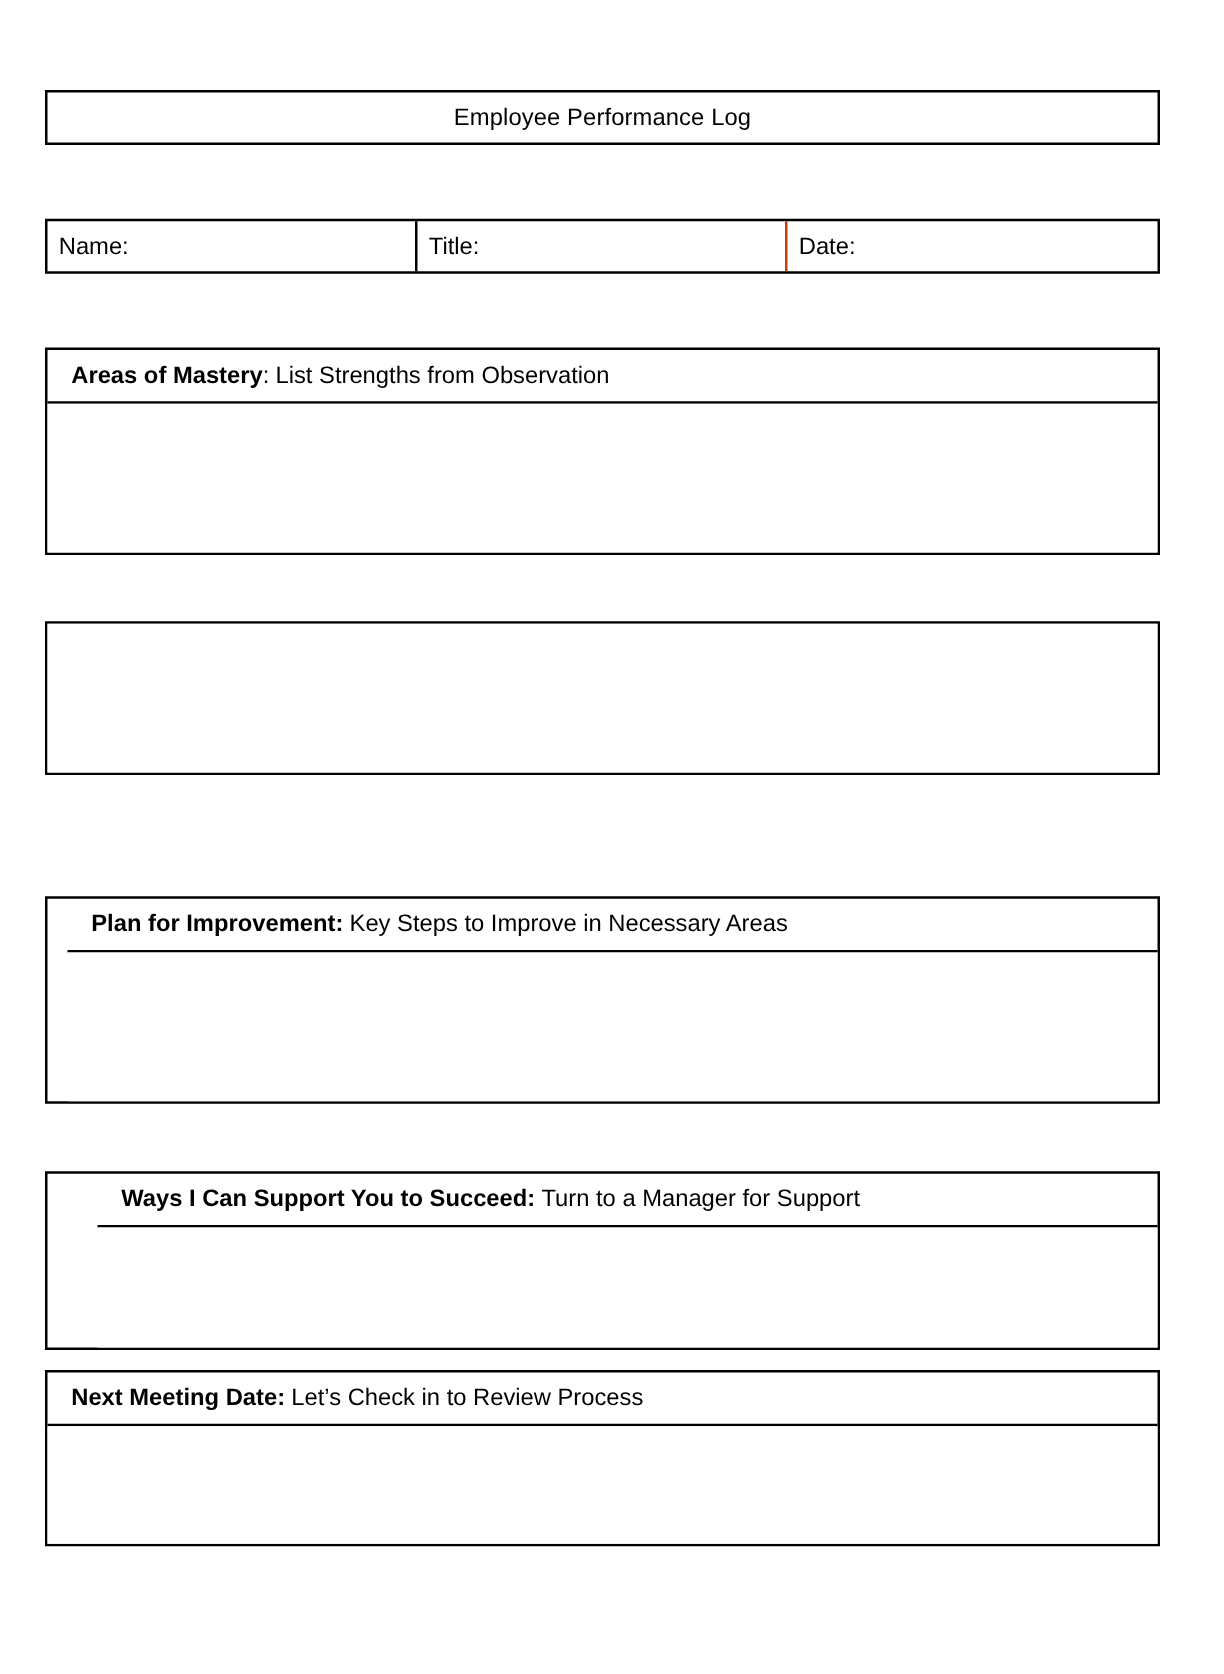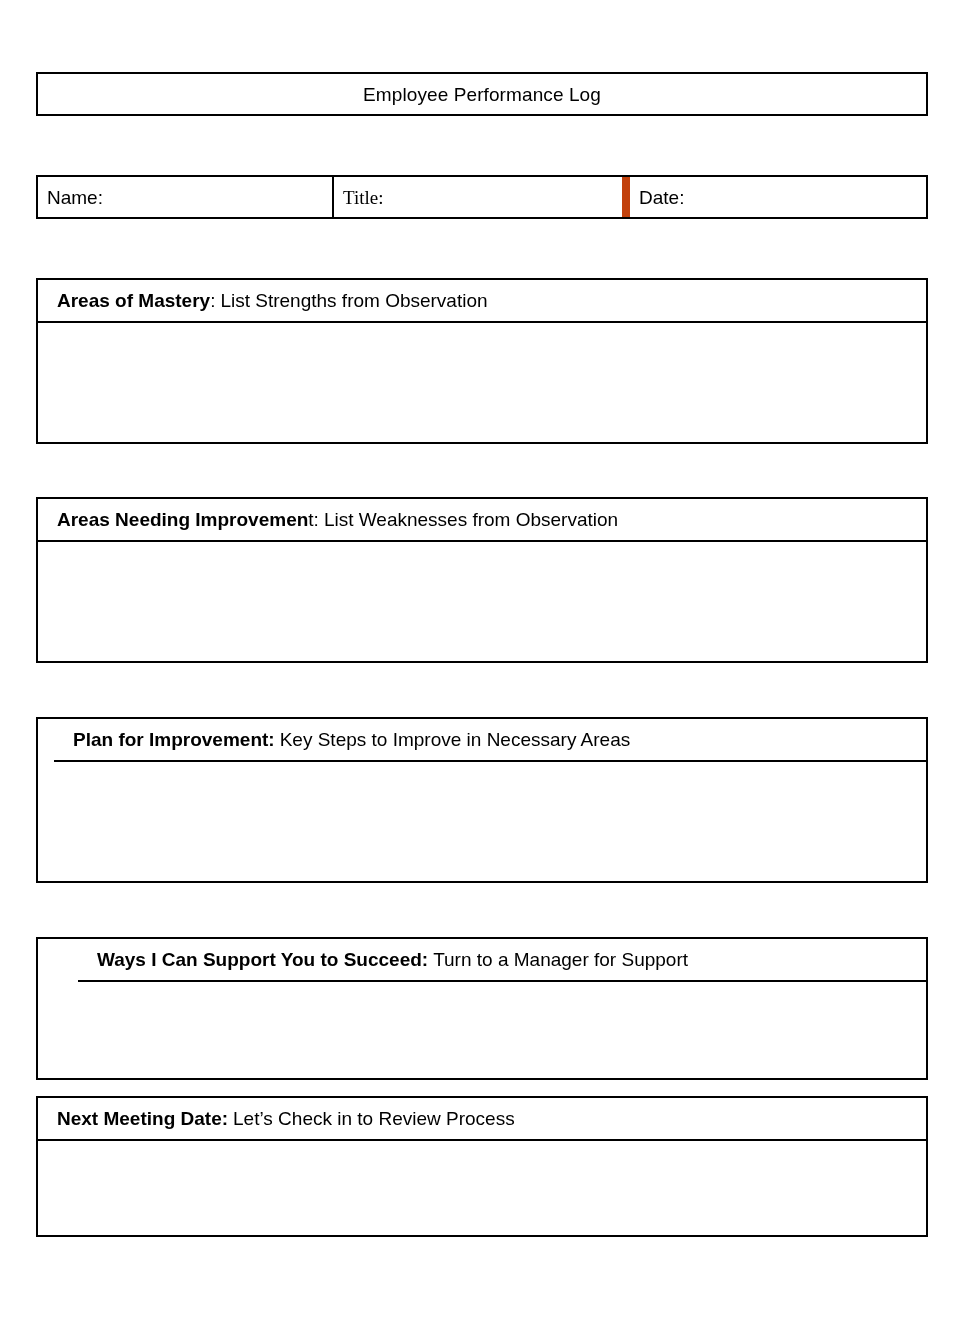--- a/index.html
+++ b/index.html
@@ -67,21 +67,21 @@
     box-sizing: border-box;
     padding-left: 9px;
     height: 100%;
   }
   .id-cell-label {
     font-size: 19px;
     font-weight: normal;
     line-height: 1;
   }
   .id-cell.c1 { width: 296px; border-right: 2px solid #000000; }
-  .id-cell.c2 { width: 296px; border-right: 8px solid #c2410c; font-family: Liberation Serif, serif; }
+  .id-cell.c2 { width: 296px; border-right: 2px solid #c2410c; }
   .id-cell.c3 { flex: 1 1 auto; }
 
   
   .section {
     position: absolute;
     left: 0;
     width: 892px;
     border: 2px solid #000000;
     box-sizing: border-box;
     background: #ffffff;
@@ -159,25 +159,20 @@
     <div class="section" id="section-mastery">
       <div class="section-header">
         <span class="hdr-strong">Areas of Mastery</span>
         <span class="hdr-plain">:</span>
         <span class="hdr-italic">List Strengths from Observation</span>
       </div>
       <div class="section-body"></div>
     </div>
 
     <div class="section" id="section-improvement">
-      <div class="section-header">
-        <span class="hdr-strong">Areas Needing Improvemen</span>
-        <span class="hdr-plain">t:</span>
-        <span class="hdr-italic">List Weaknesses from Observation</span>
-      </div>
       <div class="section-body"></div>
     </div>
 
     <div class="section" id="section-plan">
       <div class="section-header">
         <span class="hdr-strong">Plan for Improvement:</span>
         <span class="hdr-plain"></span>
         <span class="hdr-italic">Key Steps to Improve in Necessary Areas</span>
       </div>
       <div class="section-body"></div>

